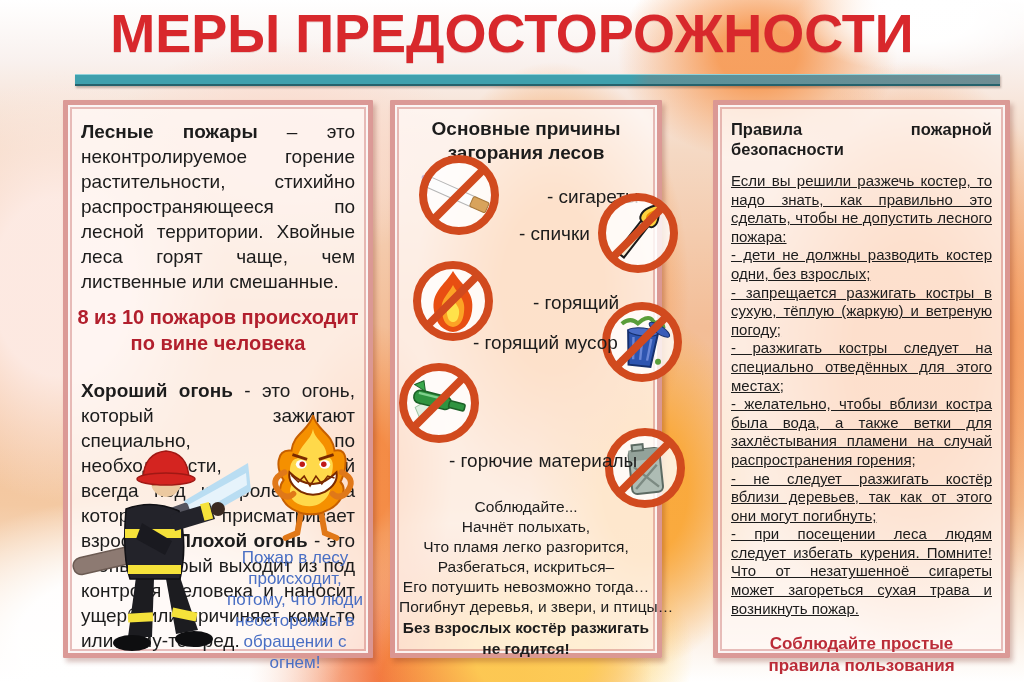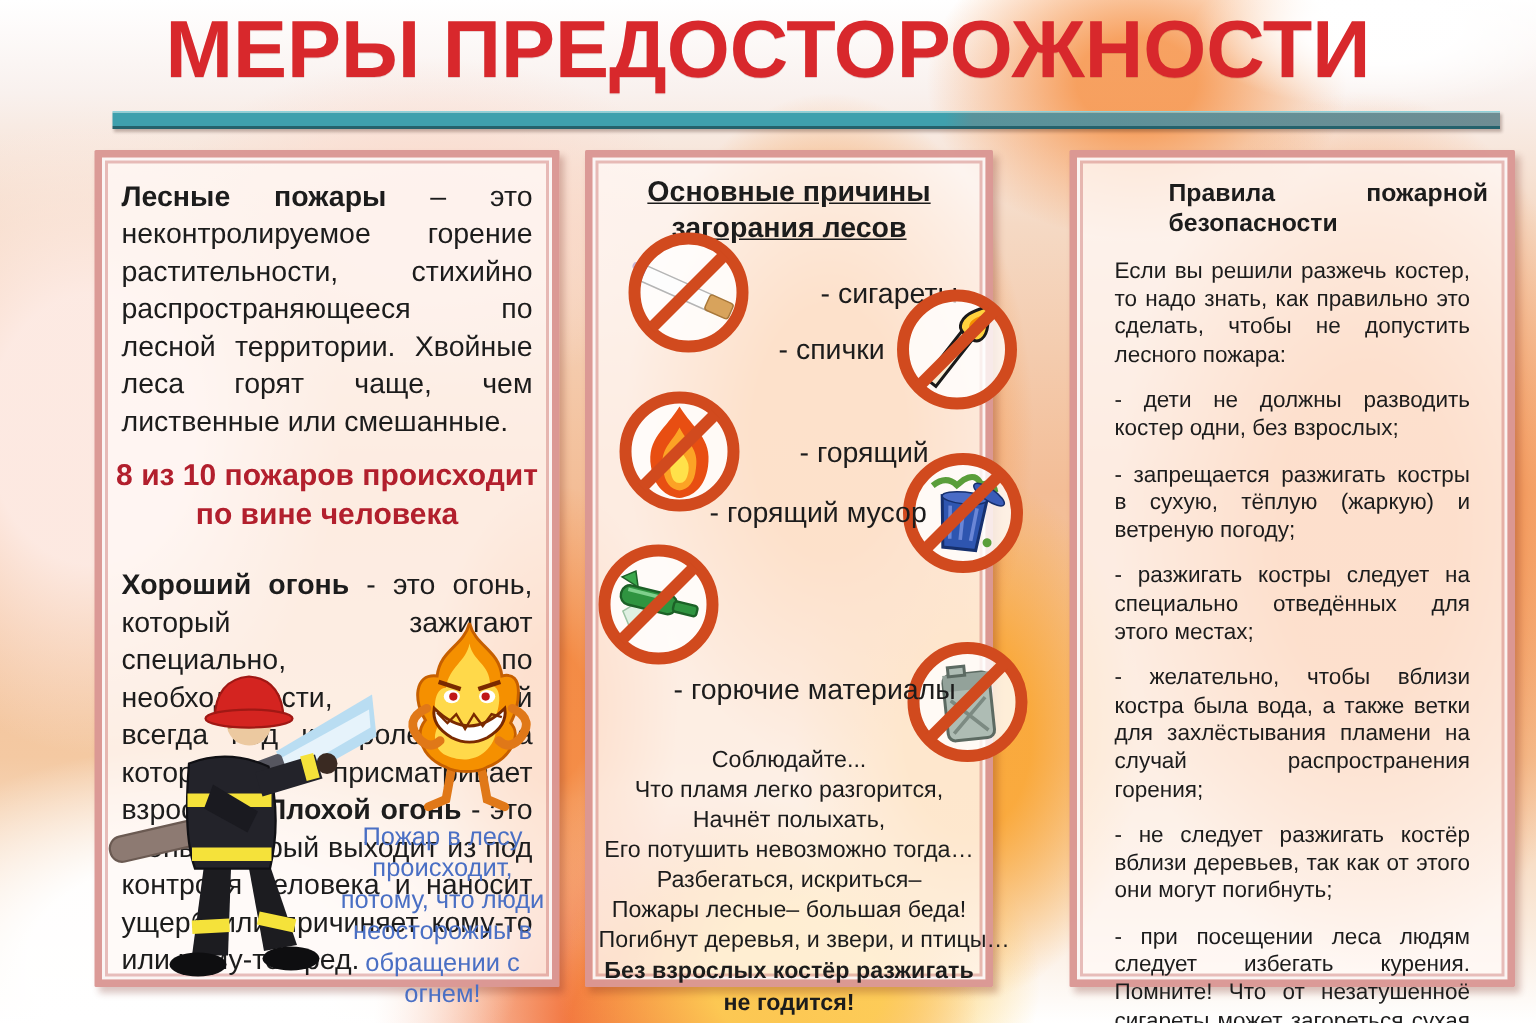--- a/index.html
+++ b/index.html
@@ -30,43 +30,43 @@
     background:linear-gradient(90deg,#3fa0ad 0%,#3fa0ad 60%,#58939b 62%,#6f8d93 100%);
     border-top:1px solid #8fd2da;border-bottom:2px solid #25626c;box-shadow:1px 2px 2px rgba(60,30,20,.3);
   }
   .panel{
     position:absolute;top:100px;height:558px;box-sizing:border-box;
     background:rgba(255,248,246,.78);
     border:5px solid rgba(213,138,134,.85);border-radius:1px;
     box-shadow:inset 0 0 0 2px rgba(255,255,255,.85), inset 0 0 0 4px rgba(201,116,112,.45), 3px 4px 5px rgba(120,40,30,.28);
   }
   .panel-left{left:63px;width:310px;}
-  .panel-middle{left:390px;width:272px;text-decoration:underline;}
+  .panel-middle{left:390px;width:272px;}
   .panel-right{left:713px;width:297px;}
 
   
   .lp-text{padding:14px 13px 0 13px;font-size:19px;line-height:25px;text-align:justify;}
   .lp-highlight{margin:10px 6px 20px 6px;text-align:center;font-weight:bold;color:#b21f2d;font-size:20px;line-height:26px;}
   .lp-caption{position:absolute;left:152px;top:442px;width:150px;text-align:center;color:#4a6fc4;font-size:17px;line-height:21px;}
   .ff-illustration{position:absolute;left:4px;top:322px;width:180px;height:232px;}
   .flame-monster{position:absolute;left:196px;top:308px;width:98px;height:138px;}
 
   
   .mp-heading{padding:12px 18px 0 18px;text-align:center;font-weight:bold;font-size:19px;line-height:24px;}
   .ban{position:absolute;width:84px;height:84px;}
   .mp-label{position:absolute;font-size:19px;line-height:24px;white-space:nowrap;}
   .mp-label.wrap{white-space:normal;}
   .mp-poem{position:absolute;left:4px;right:4px;top:392px;text-align:center;font-size:15.5px;line-height:20px;}
   .mp-poem div{white-space:nowrap;}
   .mp-poem-bold{font-weight:bold;margin-top:1px;}
 
   
   .rp-body{padding:14px 13px 0 13px;font-size:15px;line-height:18.6px;text-align:justify;}
-  .rp-heading{font-weight:bold;font-size:16.5px;line-height:20px;margin-bottom:13px;text-align:justify;text-align-last:justify;margin-left:48px;}
-  .rp-body p{margin:12px;}
+  .rp-heading{font-weight:bold;font-size:16.5px;line-height:20px;margin-bottom:13px;text-align:justify;text-align-last:justify;}
+  .rp-body p{margin:0;text-decoration:underline;}
   .rp-footer{margin-top:15px;text-align:center;font-weight:bold;color:#bb2c38;font-size:17px;line-height:22px;padding:0 2px;}
 </style>
 </head>
 <body>
 
 <div class="poster">
 
   <div class="title">МЕРЫ ПРЕДОСТОРОЖНОСТИ</div>
   <div class="divider"></div>
 
@@ -204,25 +204,24 @@
         <path d="M31 18 L42 18 L42 24 L31 24 Z" fill="#aebcb4" stroke="#5c6a62" stroke-width="2"></path>
         <path d="M31 40 L54 62 M54 40 L31 62" stroke="#7c8a82" stroke-width="2.4"></path>
       </g>
       <circle cx="42" cy="42" r="36" fill="none" stroke="#d14a1e" stroke-width="8"></circle>
       <line x1="66" y1="17" x2="17" y2="66" stroke="#d14a1e" stroke-width="8"></line>
     </svg>
     <div class="mp-label" style="left:54px;top:344px;">- горючие материалы</div>
 
     <div class="mp-poem">
       <div>Соблюдайте...</div>
+      <div>Начнёт полыхать,</div>
       <div>Что пламя легко разгорится,</div>
-      <div>Начнёт полыхать,</div>
+      <div>Разбегаться, искриться–</div>
       <div>Его потушить невозможно тогда…</div>
-      <div>Разбегаться, искриться–</div>
-      <div>Пожары лесные– большая беда!</div>
       <div>Погибнут деревья, и звери, и птицы…</div>
       <div class="mp-poem-bold">Без взрослых костёр разжигать</div>
       <div class="mp-poem-bold">не годится!</div>
     </div>
   </div>
 
   <div class="panel panel-right">
     <div class="rp-body">
       <div class="rp-heading">Правила пожарной безопасности</div>
       <p>Если вы решили разжечь костер, то надо знать, как правильно это сделать, чтобы не допустить лесного пожара:</p>

